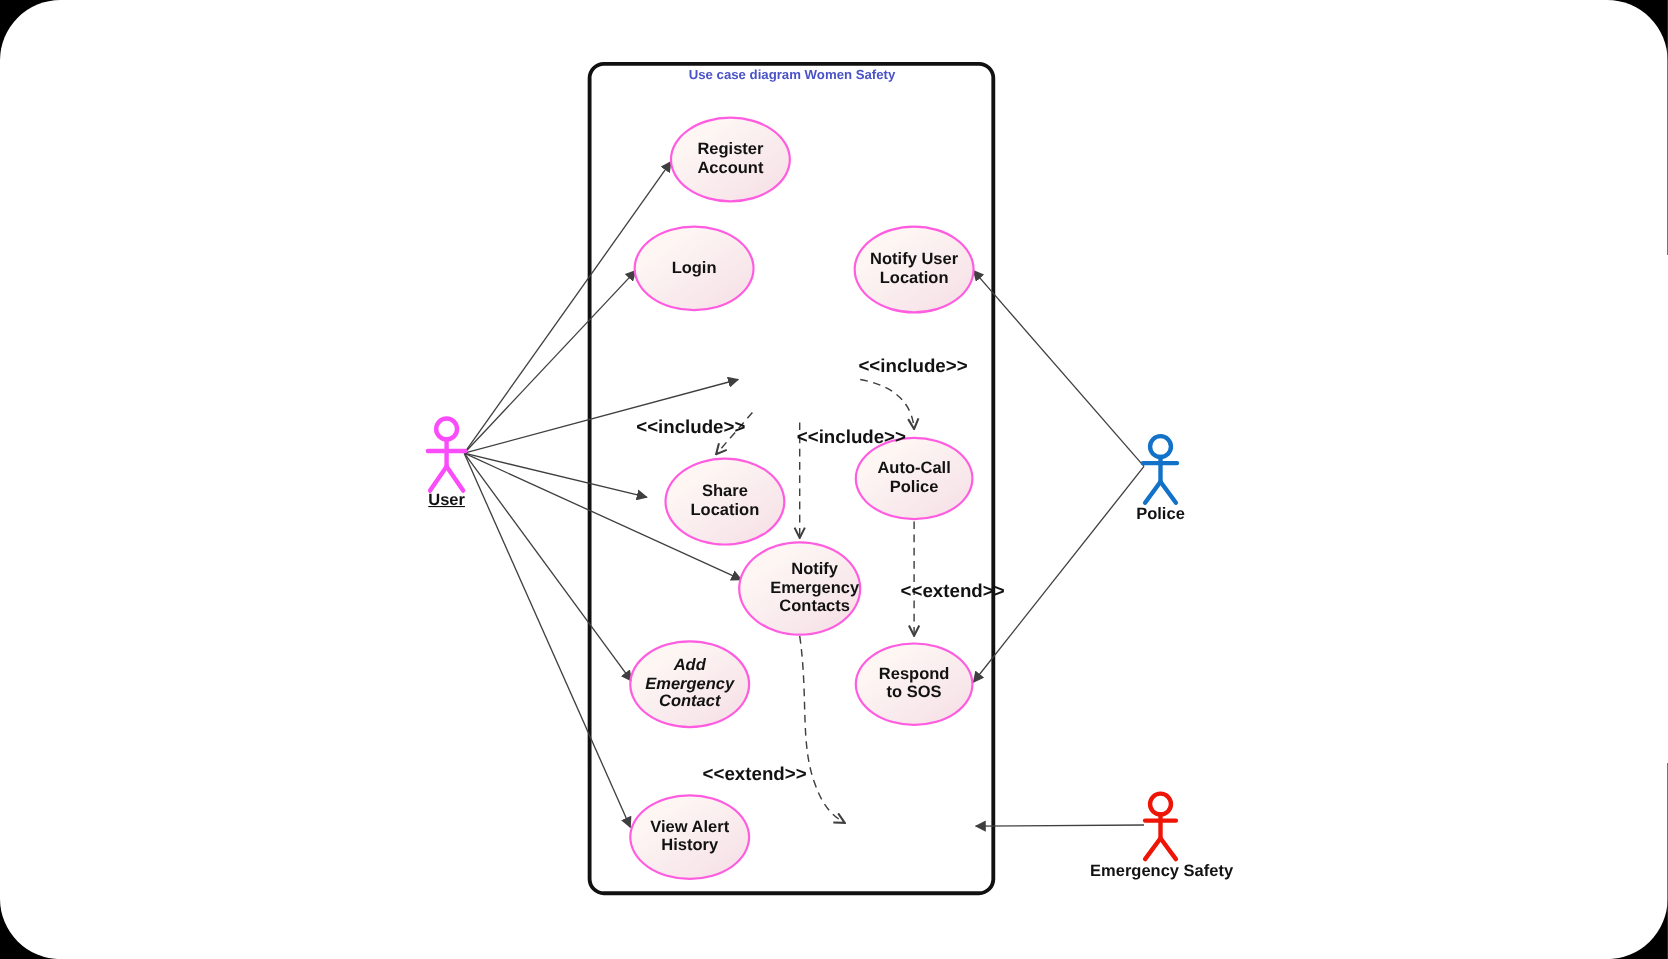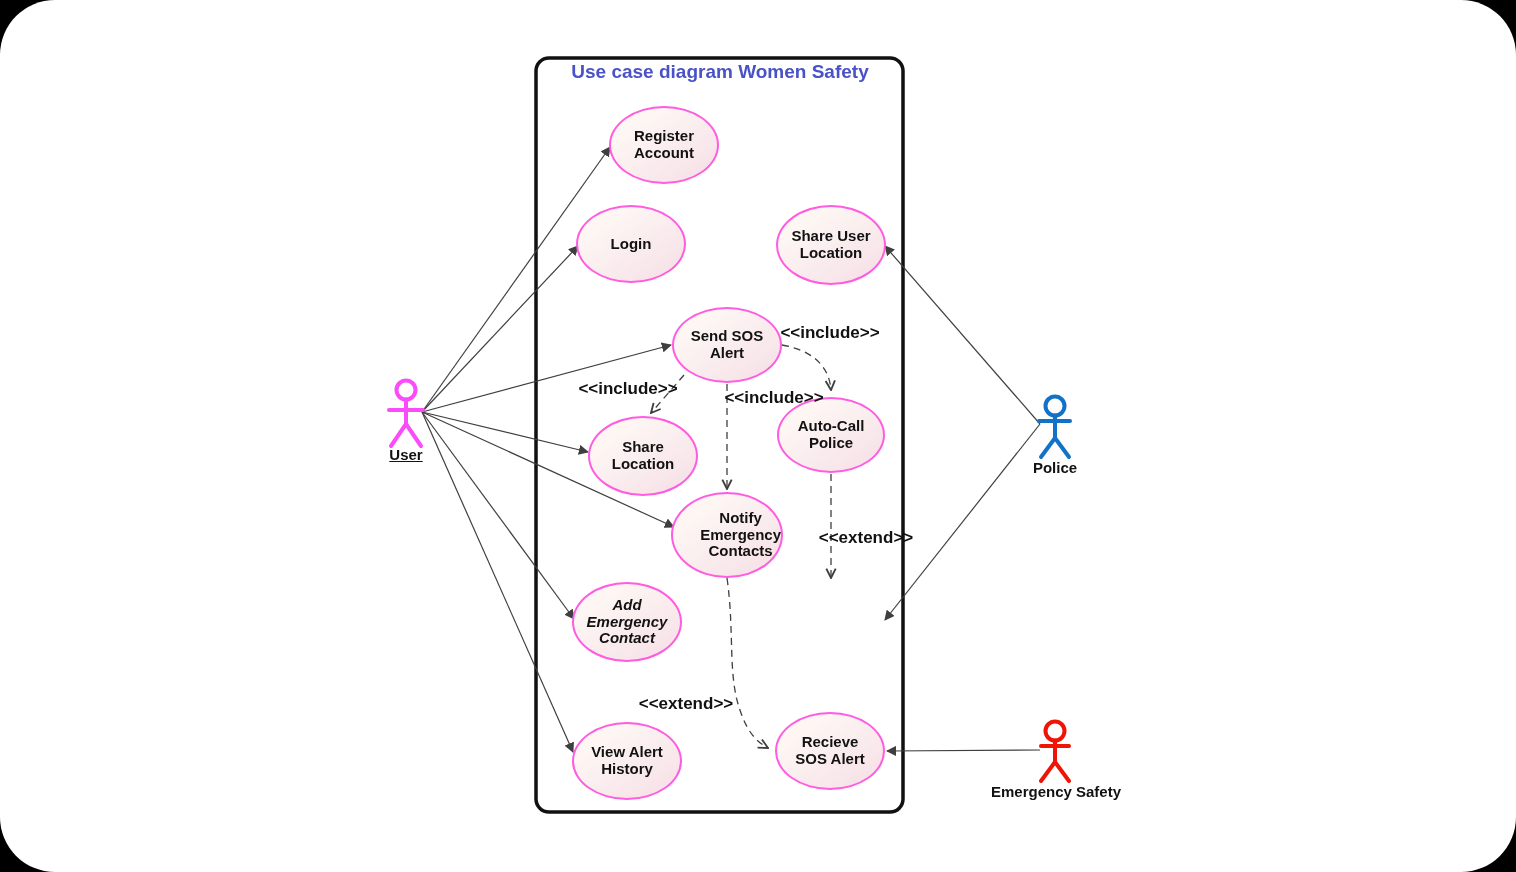--- a/index.html
+++ b/index.html
@@ -11,21 +11,21 @@
     --user-pink:#fa4cfa;
     --police-blue:#1272c8;
     --emergency-red:#ee1507;
   }
   html,body{margin:0;padding:0;background:#000;}
   .stage{position:relative;width:1516px;height:872px;overflow:hidden;
          font-family:"Liberation Sans",sans-serif;}
   .canvas-bg{position:absolute;inset:0;background:#fff;border-radius:55px;}
   .layer{position:absolute;left:0;top:0;}
   .title{position:absolute;left:720px;top:61px;transform:translateX(-50%);
-         font-size:19px;font-weight:700;color:var(--title-blue);white-space:nowrap;}
+         font-size:12px;font-weight:700;color:var(--title-blue);white-space:nowrap;}
   .uc{position:absolute;border:2.5px solid var(--uc-border);border-radius:50%;
       background:linear-gradient(145deg,var(--uc-fill-a) 25%,var(--uc-fill-b) 100%);
       display:flex;align-items:center;justify-content:center;box-sizing:border-box;}
   .uc-label{font-size:15px;font-weight:700;color:#121212;text-align:center;
             line-height:1.12;white-space:pre-line;}
   .stereo{position:absolute;transform:translateX(-50%);font-size:17px;font-weight:700;
           color:#121212;white-space:nowrap;}
   .actor-label{position:absolute;transform:translateX(-50%);font-size:15px;font-weight:700;
                color:#121212;white-space:nowrap;}
 </style>
@@ -100,52 +100,48 @@
   <div class="title">Use case diagram Women Safety</div>
 
   <div class="uc" style="left:576px;top:205px;width:110px;height:78px;">
     <span class="uc-label">Login</span>
   </div>
   <div class="uc" style="left:609px;top:106px;width:110px;height:78px;">
     <span class="uc-label">Register
 Account</span>
   </div>
   <div class="uc" style="left:776px;top:205px;width:110px;height:80px;">
-    <span class="uc-label">Share User
+    <span class="uc-label">Notify User
 Location</span>
   </div>
-  <div class="uc" style="left:672px;top:307px;width:110px;height:76px;">
-    <span class="uc-label">Send SOS
-Alert</span>
-  </div>
-  <div class="uc" style="left:588px;top:416px;width:110px;height:80px;">
+  <div class="uc" style="left:604px;top:416px;width:110px;height:80px;">
     <span class="uc-label">Share
 Location</span>
   </div>
   <div class="uc" style="left:777px;top:397px;width:108px;height:76px;">
     <span class="uc-label">Auto-Call
 Police</span>
   </div>
   <div class="uc" style="left:671px;top:492px;width:112px;height:86px;justify-content:flex-end;">
     <span class="uc-label">Notify
 Emergency
 Contacts</span>
   </div>
   <div class="uc" style="left:572px;top:582px;width:110px;height:80px;font-style:italic;">
     <span class="uc-label">Add
 Emergency
 Contact</span>
   </div>
+  <div class="uc" style="left:777px;top:584px;width:108px;height:76px;">
+    <span class="uc-label">Respond
+to SOS</span>
+  </div>
   <div class="uc" style="left:572px;top:722px;width:110px;height:78px;">
     <span class="uc-label">View Alert
 History</span>
-  </div>
-  <div class="uc" style="left:775px;top:712px;width:110px;height:78px;">
-    <span class="uc-label">Recieve
-SOS Alert</span>
   </div>
 
   <div class="stereo" style="left:628px;top:379px;">&lt;&lt;include&gt;&gt;</div>
   <div class="stereo" style="left:830px;top:323px;">&lt;&lt;include&gt;&gt;</div>
   <div class="stereo" style="left:774px;top:388px;">&lt;&lt;include&gt;&gt;</div>
   <div class="stereo" style="left:866px;top:528px;">&lt;&lt;extend&gt;&gt;</div>
   <div class="stereo" style="left:686px;top:694px;">&lt;&lt;extend&gt;&gt;</div>
 
   <div class="actor-label" style="left:406px;top:446px;text-decoration:underline;">User</div>
   <div class="actor-label" style="left:1055px;top:459px;">Police</div>

